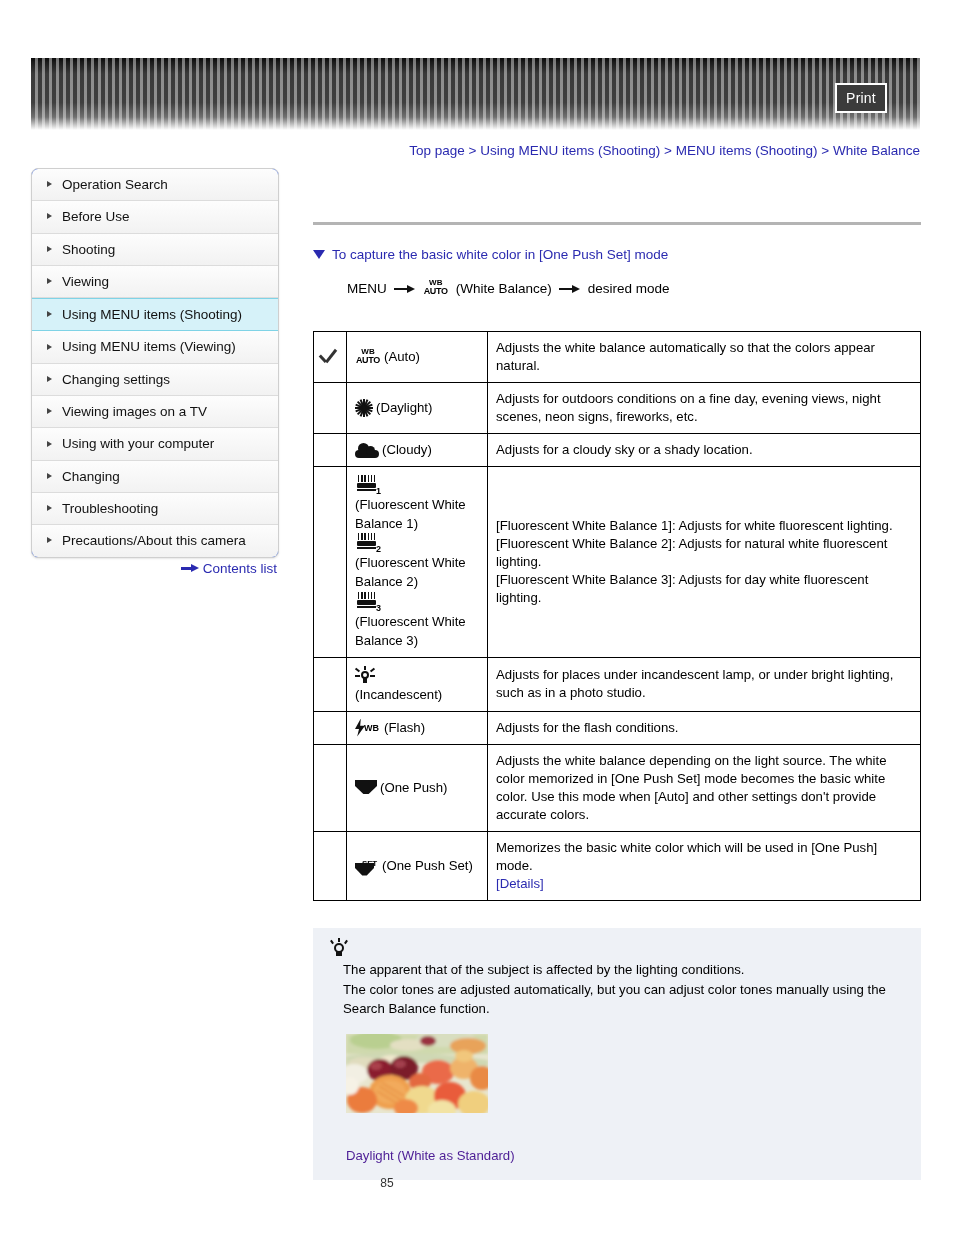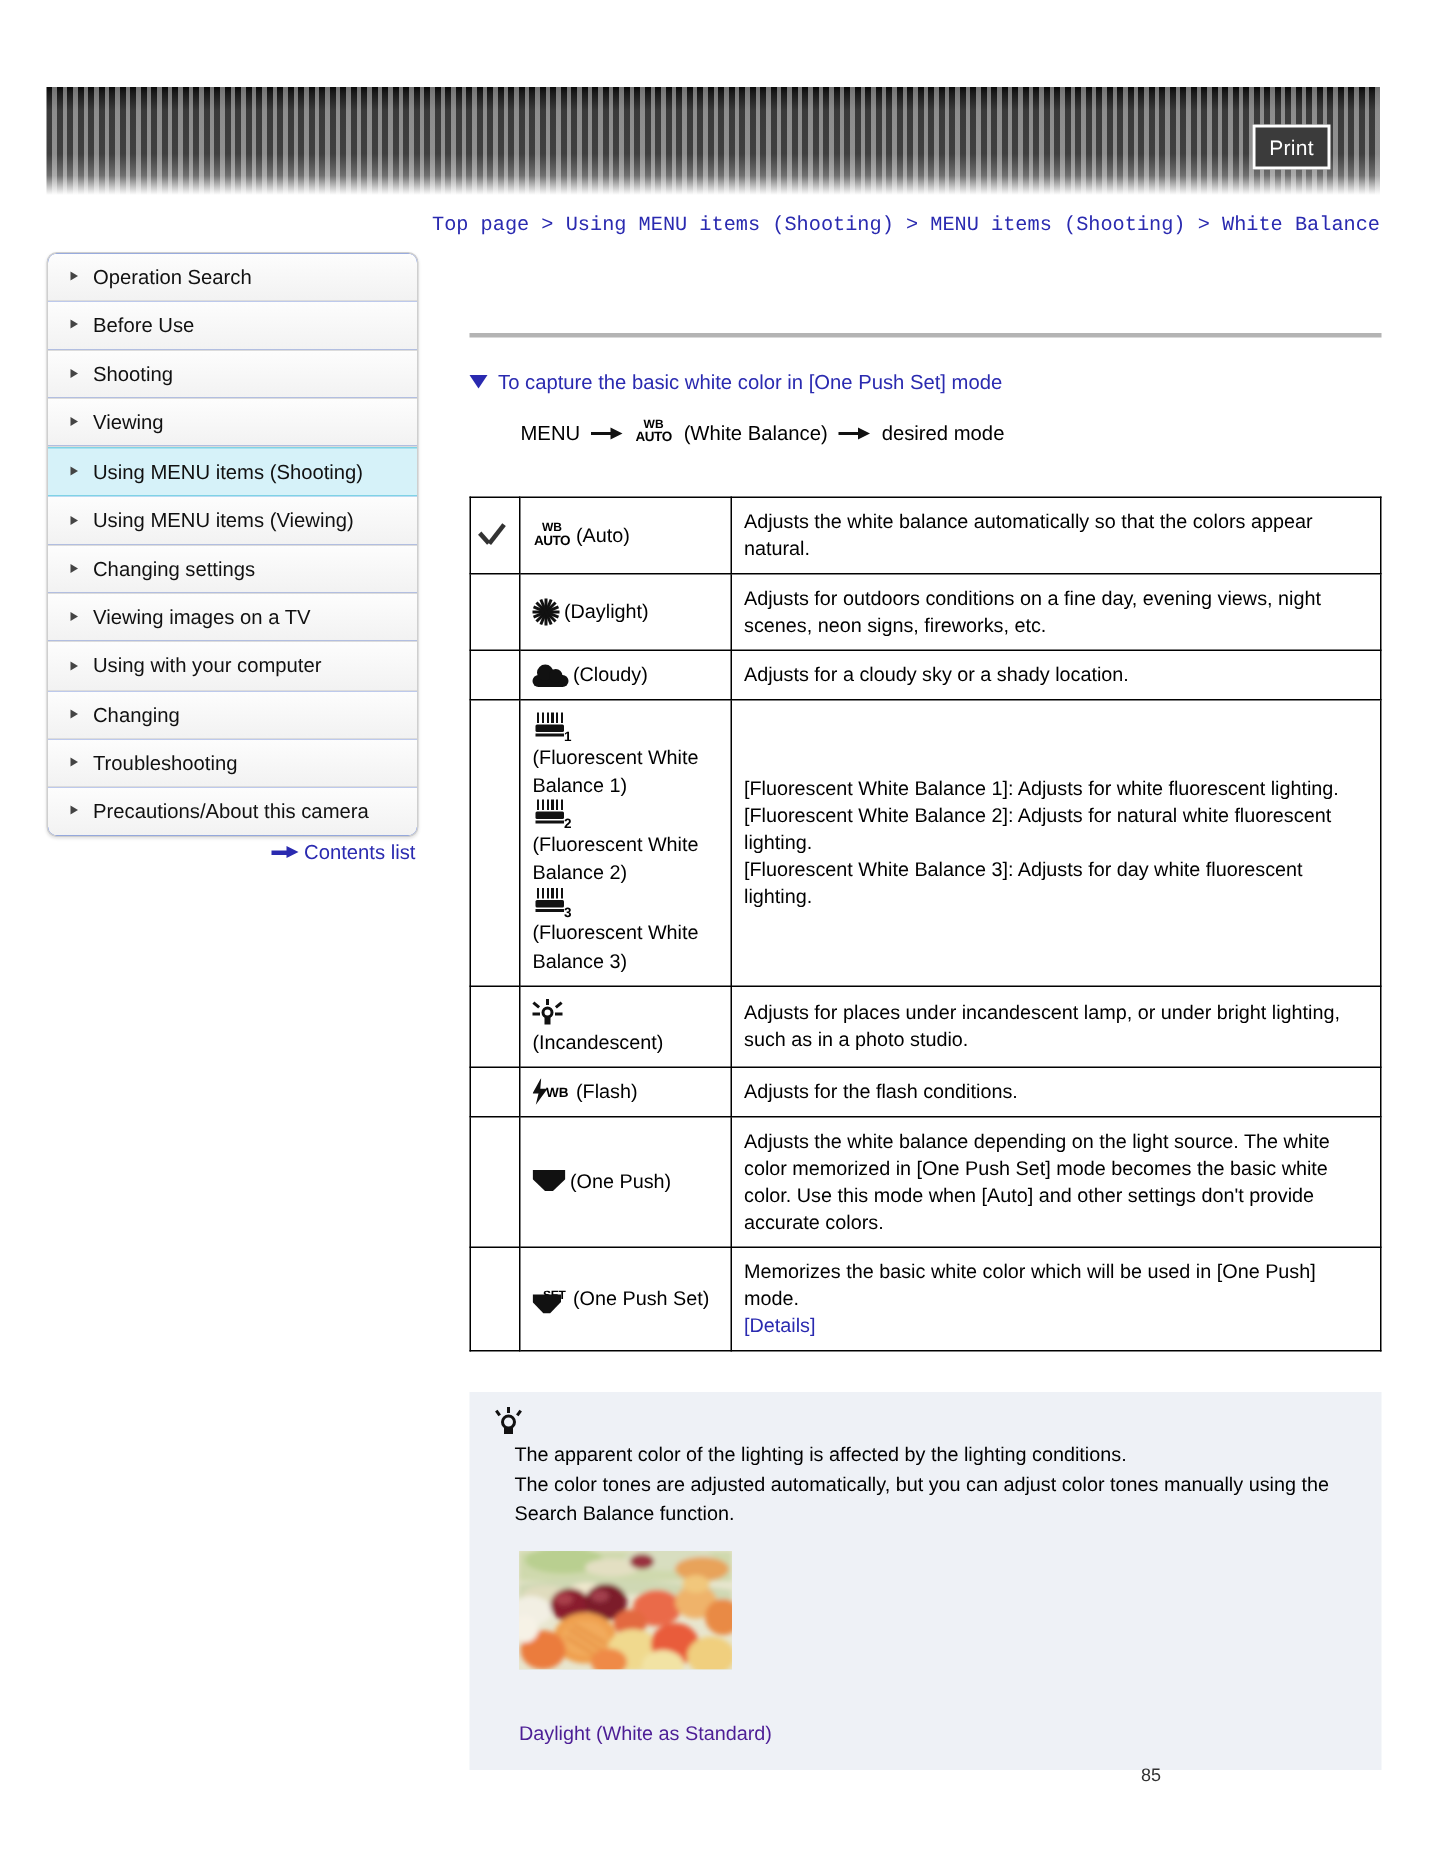--- a/index.html
+++ b/index.html
@@ -46,21 +46,20 @@
     cursor:pointer;
   }
 
   
   .breadcrumb{
     position:absolute; left:0; top:143px; width:920px;
     text-align:right;
     font-size:13.5px;
     color:#2a2ab0;
     white-space:nowrap;
-    font-family:Liberation Mono, monospace;
   }
   .breadcrumb a{ color:#2a2ab0; text-decoration:none; }
   .breadcrumb .sep{ color:#2a2ab0; }
 
   
   .sidebar{
     position:absolute; left:31px; top:168px; width:246px;
     background:#1d4ed8;
     border:1px solid #cfcfcf;
     border-radius:7px;
@@ -284,21 +283,21 @@
   }
   .tip-photo{
     position:absolute; left:33px; top:106px; width:142px; height:79px;
     overflow:hidden; border:0;
     background:#dfe6cf;
   }
   .tip-caption{
     position:absolute; left:33px; top:220px; font-size:13.2px; color:#4c1d95;
   }
   .pagenum{
-    position:absolute; left:0; top:1176px; width:774px; text-align:right;
+    position:absolute; left:0; top:1176px; width:774px; text-align:center;
     font-size:12px; color:#333;
   }
 </style>
 </head>
 <body>
 
 <div class="header-band">
   <div class="header-stripes"></div>
   <div class="print-btn">Print</div>
 </div>
@@ -537,21 +536,21 @@
 
 <div class="tipbox">
   <div class="tip-icon ico ico-bulb">
     <span class="g"></span>
       <span class="st"></span>
     <span class="sp s1"></span>
       <span class="sp s2"></span>
       <span class="sp s3"></span>
   </div>
   <div class="tip-text">
-    <div>The apparent color of the lighting is affected by the lighting conditions.</div>
+    <div>The apparent that of the subject is affected by the lighting conditions.</div>
     <div>The color tones are adjusted automatically, but you can adjust color tones manually using the Search Balance function.</div>
   </div>
 
   <div class="tip-photo">
     <svg width="142" height="79" viewBox="0 0 142 79" preserveAspectRatio="none">
       <defs>
         <filter id="bl">
             <feGaussianBlur stdDeviation="1.6"></feGaussianBlur>
           </filter>
       </defs>

